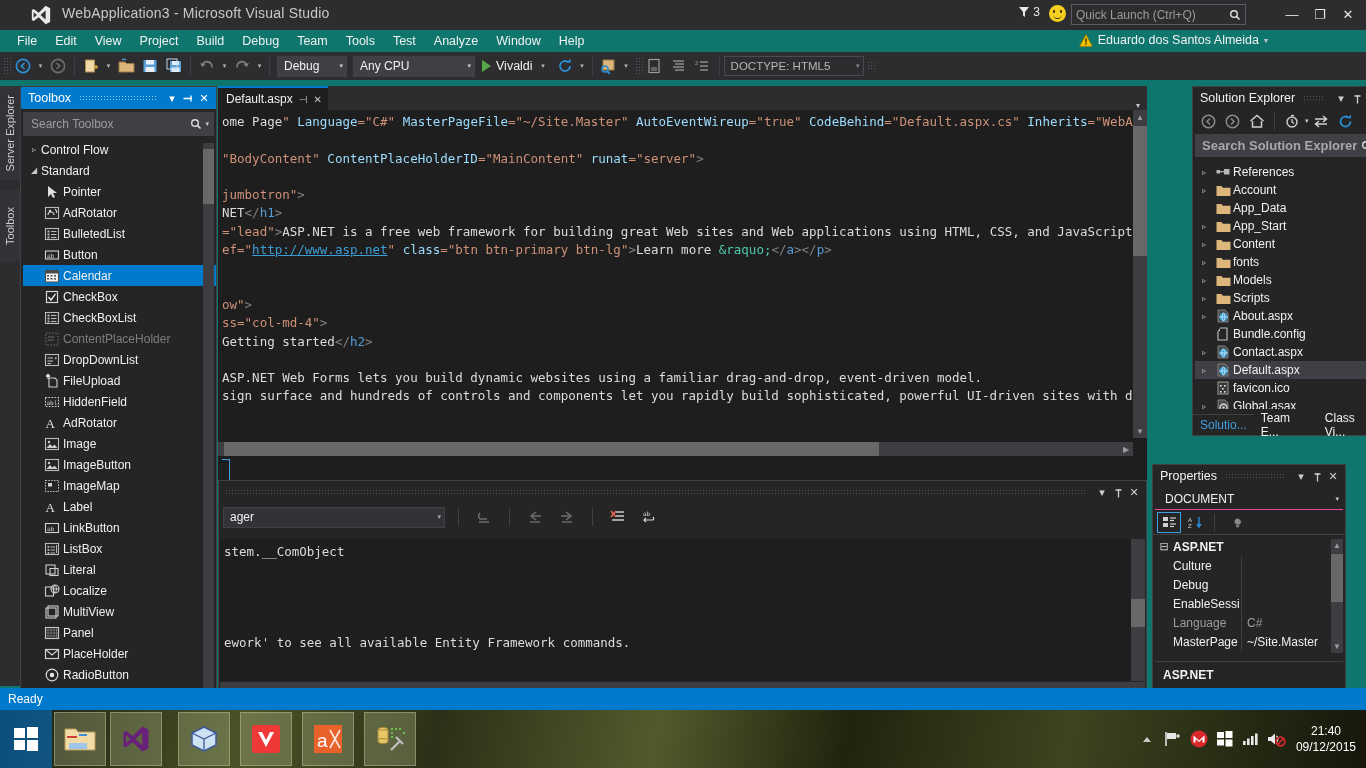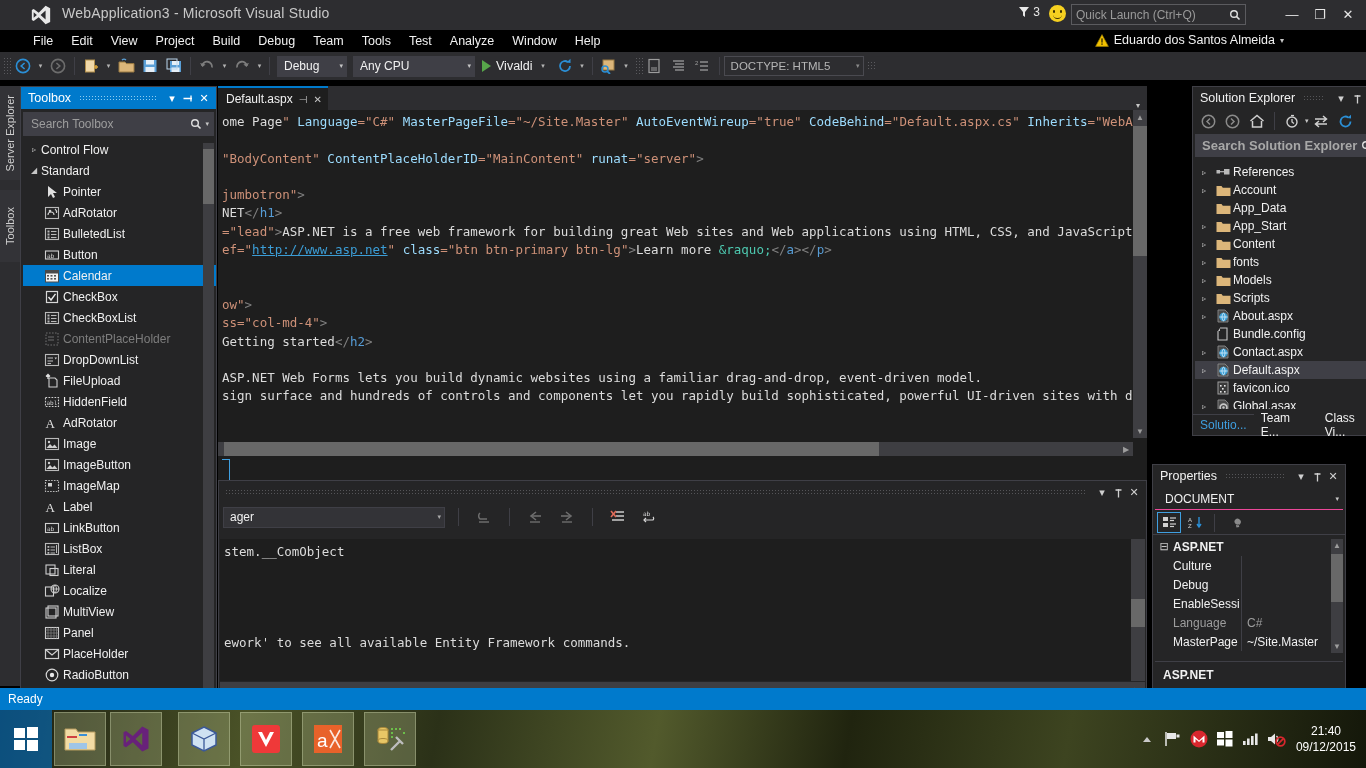--- a/index.html
+++ b/index.html
@@ -1,18 +1,18 @@
 <!DOCTYPE html>
 <html><head>
 <meta charset="utf-8">
 <style>
   * { box-sizing: border-box; margin:0; padding:0; }
   html,body { width:1366px; height:768px; overflow:hidden; background:#2d2d30;
     font-family:"Liberation Sans", sans-serif; color:#f1f1f1; }
-  .app { position:relative; width:1366px; height:768px; background:#000000; }
+  .app { position:relative; width:1366px; height:768px; background:#0f766e; }
 
   
   .titlebar { position:absolute; left:0; top:0; width:1366px; height:30px; background:#2d2d30; }
   .vs-logo { position:absolute; left:30px; top:4px; width:22px; height:22px; }
   .title-text { position:absolute; left:62px; top:5px; font-size:14px; color:#c8c8c8; letter-spacing:.2px; }
   .win-btns { position:absolute; right:4px; top:2px; display:flex; }
   .win-btn { width:28px; height:24px; display:flex; align-items:center; justify-content:center;
     color:#e6e6e6; font-size:13px; }
   .feedback { position:absolute; right:326px; top:5px; display:flex; align-items:center; gap:3px;
     color:#e8e8e8; font-size:12px; }
@@ -21,21 +21,21 @@
   .smiley:before { content:""; position:absolute; left:4px; top:5px; width:2px; height:3px; background:#3a3000; border-radius:1px;}
   .smiley:after { content:""; position:absolute; right:4px; top:5px; width:2px; height:3px; background:#3a3000; border-radius:1px;}
   .smiley .mouth { position:absolute; left:4px; top:9px; width:9px; height:5px;
     border-bottom:1.6px solid #3a3000; border-radius:0 0 8px 8px; }
   .quicklaunch { position:absolute; right:120px; top:4px; width:175px; height:21px;
     background:#2d2d30; border:1px solid #5b5b5f; display:flex; align-items:center; padding:0 4px; }
   .quicklaunch span { font-size:12px; color:#9a9a9a; flex:1; }
   .ql-mag { color:#d0d0d0; font-size:12px; }
 
   
-  .menubar { position:absolute; left:16px; top:30px; width:1276px; height:22px; }
+  .menubar { position:absolute; left:0; top:30px; width:1276px; height:22px; }
   .menu-items { position:absolute; left:8px; top:2px; display:flex; }
   .menu-item { padding:2px 9px; font-size:12.5px; color:#f1f1f1; }
   .account { position:absolute; right:8px; top:3px; display:flex; align-items:center; gap:5px;
     font-size:12.5px; color:#f1f1f1; }
   .warn-tri { width:14px; height:13px; position:relative; }
 
   
   .toolbar { position:absolute; left:0; top:52px; width:1366px; height:28px; background:#2d2d30;
     display:flex; align-items:center; }
   .grip { width:8px; height:18px; margin-left:3px;

